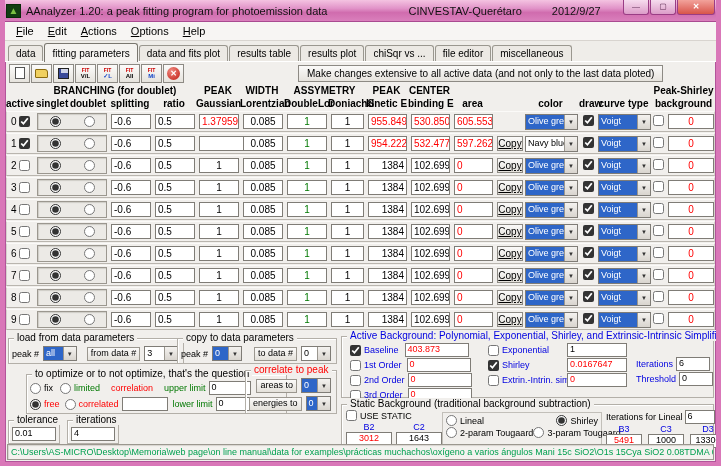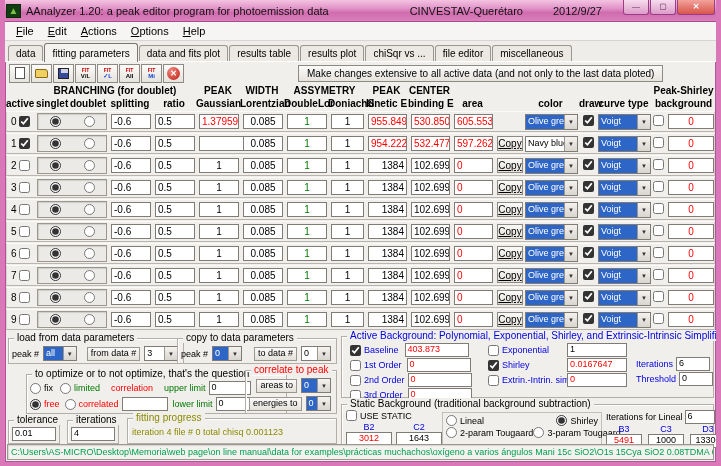--- a/index.html
+++ b/index.html
@@ -84,21 +84,21 @@
 </style>
 </head>
 <body>
 
 <div id="win">
 
   <div id="titlebar">
     <div id="app-icon">
         <span>▲</span>
       </div>
-    <span class="title-text" id="title-main">AAnalyzer 1.20: a peak editor program for photoemission data</span>
+    <span class="title-text" id="title-main">AAnalyzer 1.20: a peak fitting program for photoemission data</span>
     <span class="title-text" id="title-center">CINVESTAV-Querétaro</span>
     <span class="title-text">2012/9/27</span>
     <div id="win-buttons">
       <div class="winbtn">—</div>
       <div class="winbtn">▢</div>
       <div class="winbtn close">✕</div>
     </div>
   </div>
 
   <div id="menubar">
@@ -574,24 +574,20 @@
     <div class="gb" style="left:3px;top:88px;width:52px;height:24px">
       <span class="leg">tolerance</span>
       <span class="sfield" style="display:block;margin:6px 3px 0;width:44px">0.01</span>
     </div>
 
     <div class="gb" style="left:62px;top:88px;width:52px;height:24px">
       <span class="leg">iterations</span>
       <span class="sfield" style="display:block;margin:6px 3px 0;width:44px">4</span>
     </div>
 
-    <div class="gb" style="left:122px;top:86px;width:210px;height:26px">
-      <span class="leg olive">fitting progress</span>
-      <span class="lbl olive" style="display:block;margin:8px 4px 0">iteration 4   file # 0    total chisq  0.001123</span>
-    </div>
 
     <div class="gb" style="left:336px;top:4px;width:373px;height:62px">
       <span class="leg blue">Active Background: Polynomial, Exponential, Shirley, and Extrinsic-Intrinsic Simplified</span>
       <div style="display:flex;margin-top:6px">
         <div style="width:148px;padding-left:8px">
           <div class="cbrow">
               <input type="checkbox" checked="" style="">
               <span class="lbl blue">Baseline</span>
               <span class="sfield red" style="width:64px;margin-left:3px">403.873</span>
             </div>

